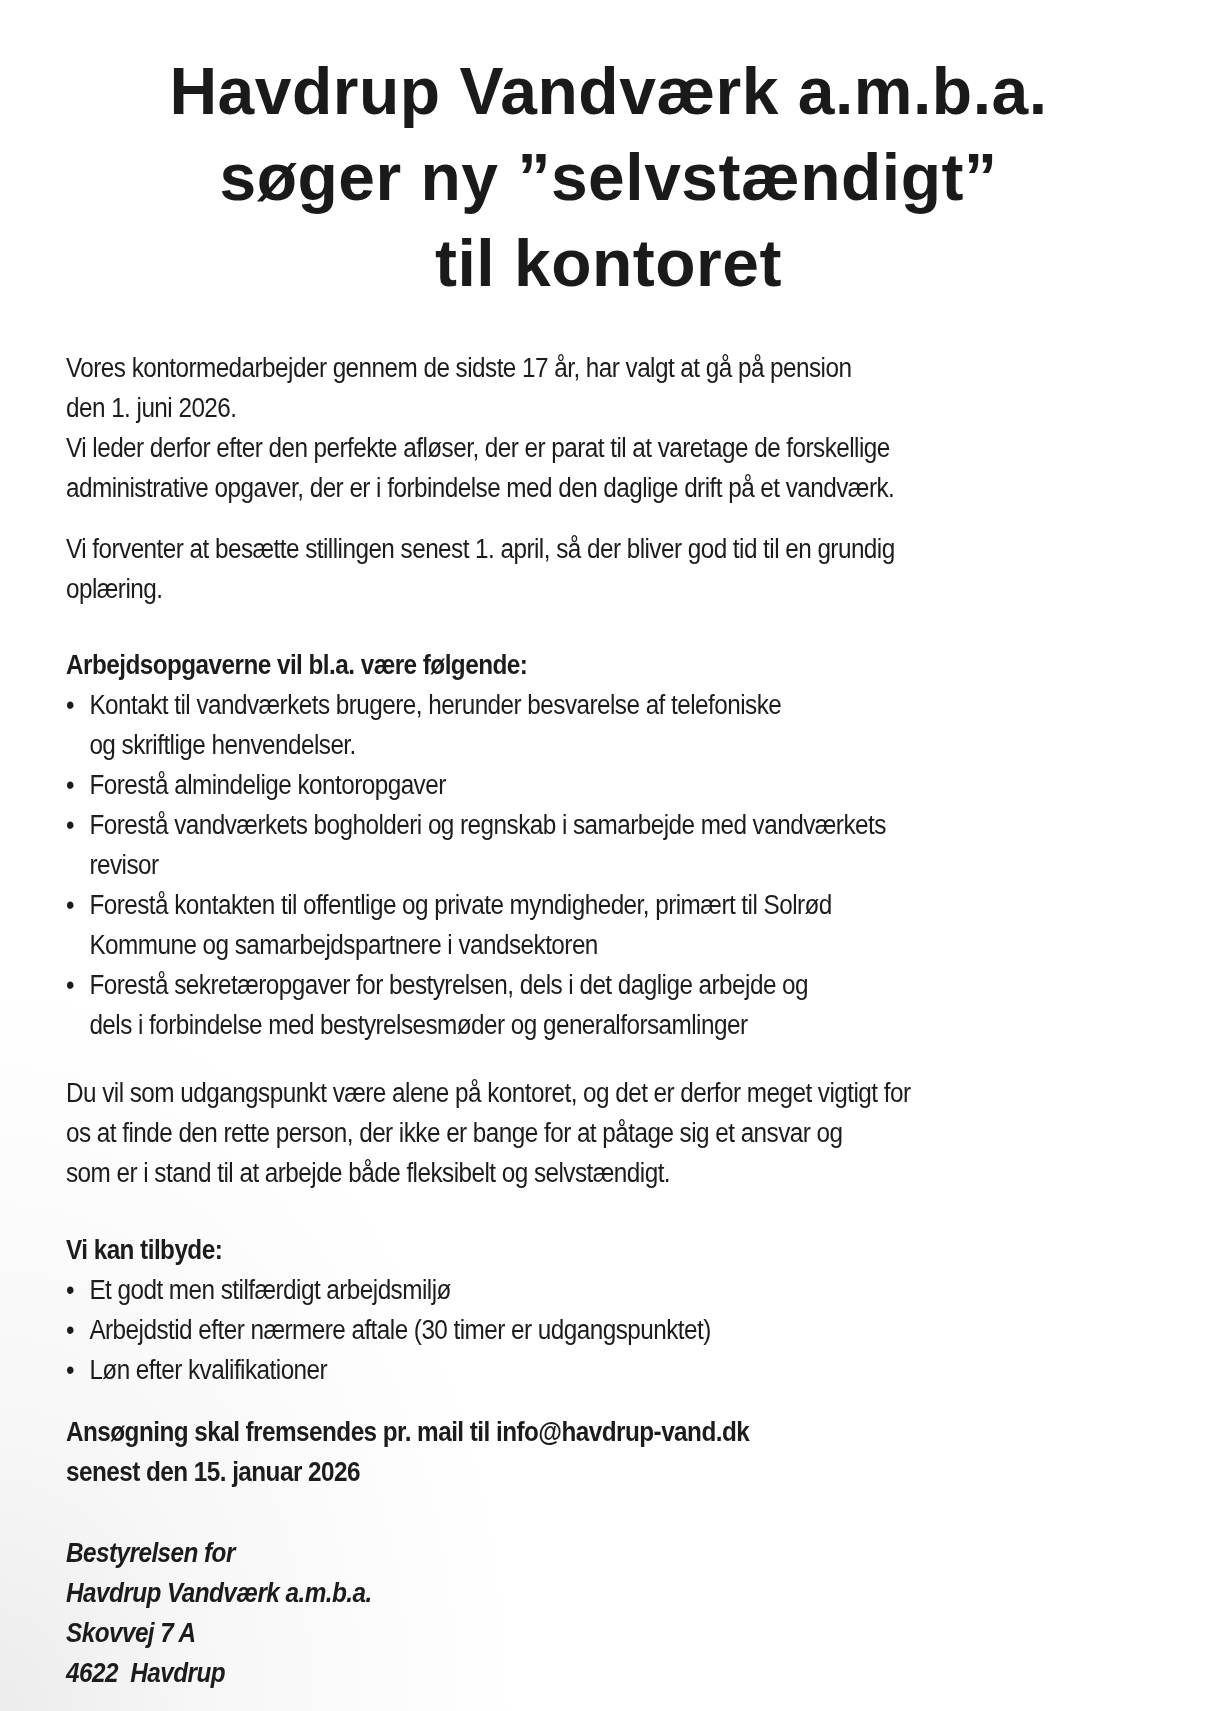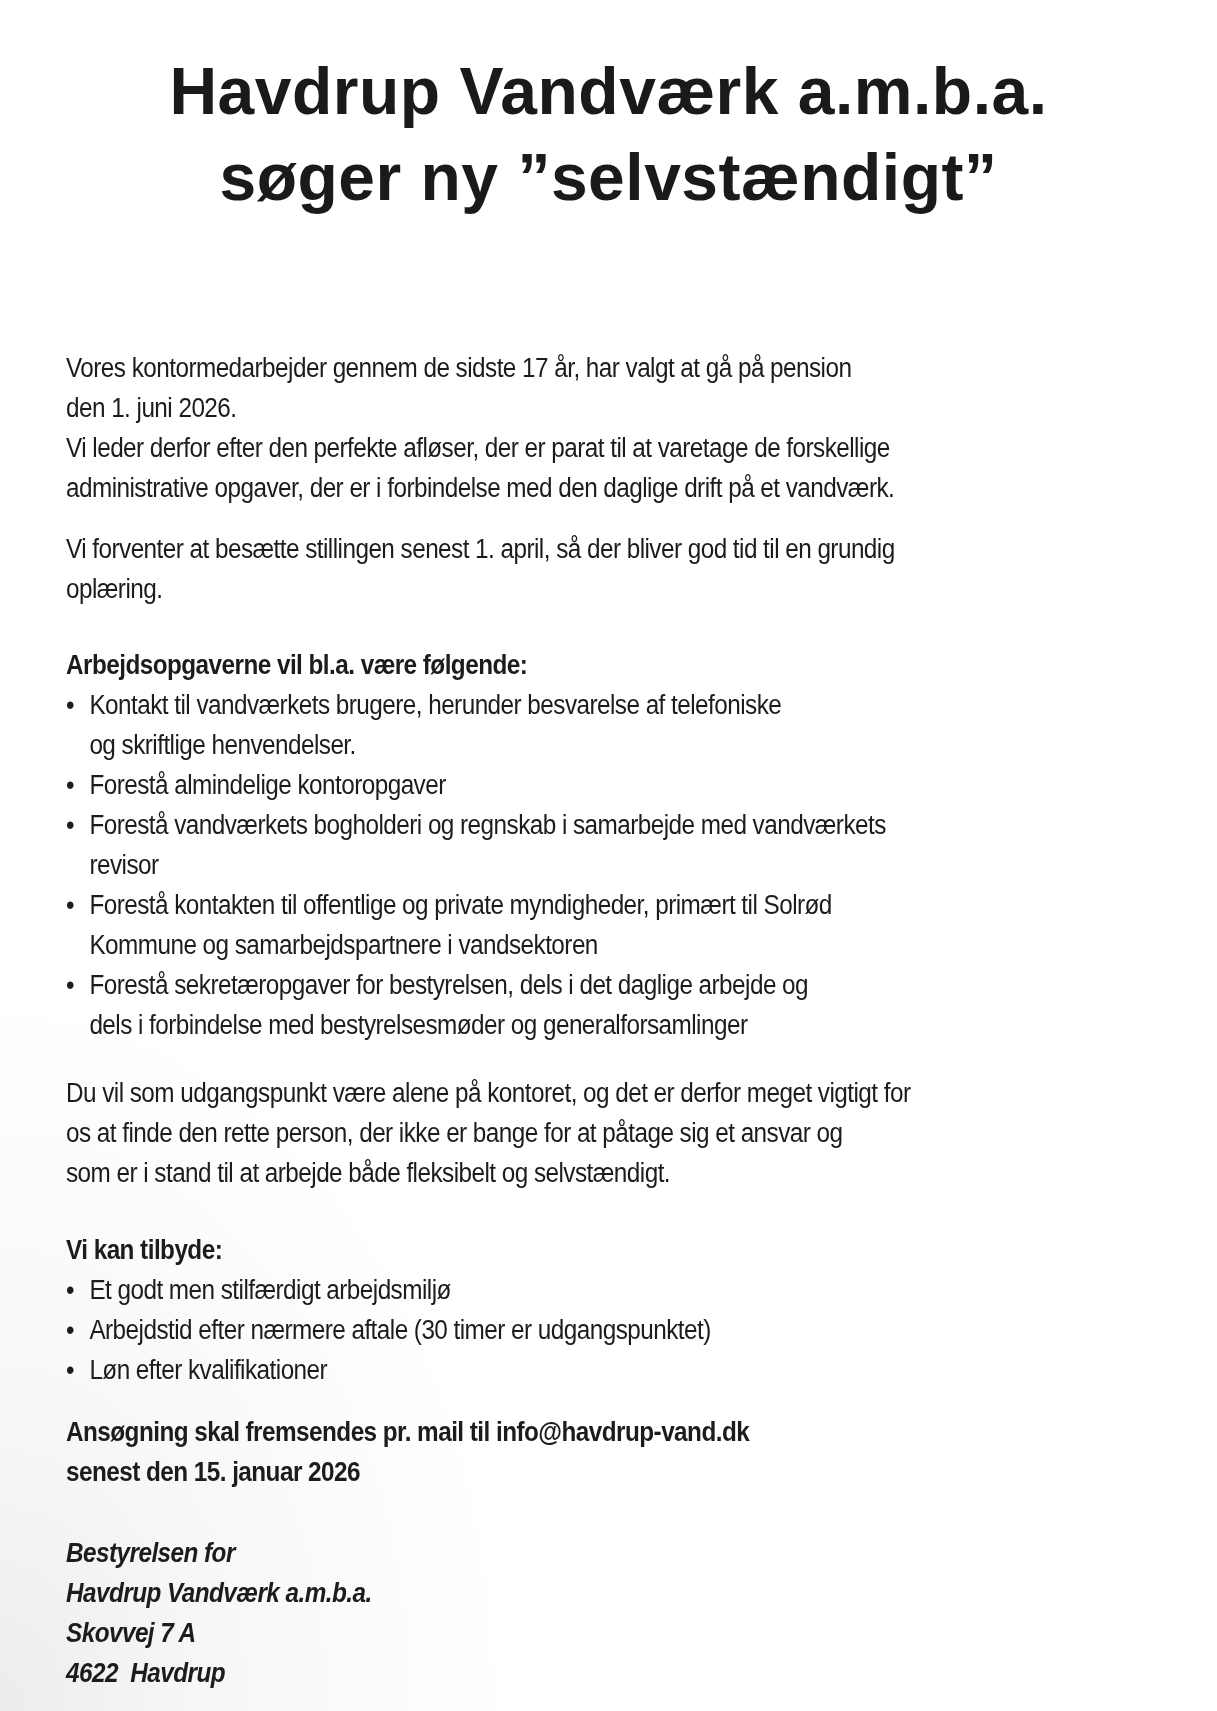--- a/index.html
+++ b/index.html
@@ -75,20 +75,21 @@
     .signature span, .apply span { display: block; }
   </style>
 </head>
 <body>
 
 <div class="page">
 
   <h1 class="title">
     <span>Havdrup Vandværk a.m.b.a.</span>
     <span>søger ny ”selvstændigt”</span>
+    <span>til kontoret</span>
   </h1>
 
   <div class="body-text" style="top:348px;">
     <p class="para">
       <span>Vores kontormedarbejder gennem de sidste 17 år, har valgt at gå på pension</span>
       <span>den 1. juni 2026.</span>
       <span>Vi leder derfor efter den perfekte afløser, der er parat til at varetage de forskellige</span>
       <span>administrative opgaver, der er i forbindelse med den daglige drift på et vandværk.</span>
     </p>
   </div>

